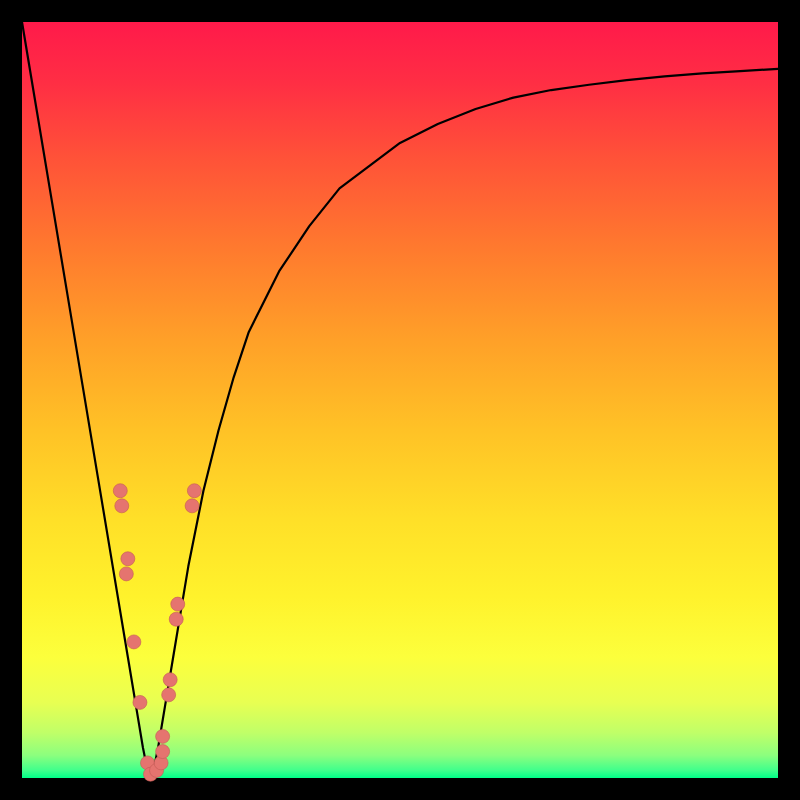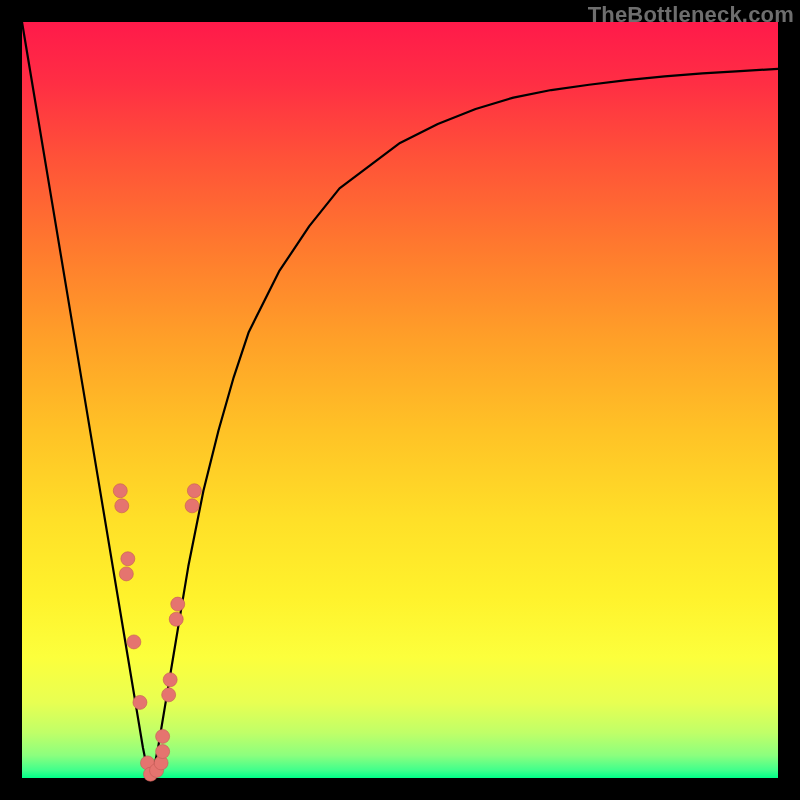--- a/index.html
+++ b/index.html
@@ -92,14 +92,13 @@
           <circle cx="140.62" cy="714.42" r="7" fill="#e5746f" stroke="#c25a55" stroke-width="0.6"></circle>
           <circle cx="146.66" cy="672.84" r="7" fill="#e5746f" stroke="#c25a55" stroke-width="0.6"></circle>
           <circle cx="148.18" cy="657.72" r="7" fill="#e5746f" stroke="#c25a55" stroke-width="0.6"></circle>
           <circle cx="154.22" cy="597.24" r="7" fill="#e5746f" stroke="#c25a55" stroke-width="0.6"></circle>
           <circle cx="155.74" cy="582.12" r="7" fill="#e5746f" stroke="#c25a55" stroke-width="0.6"></circle>
           <circle cx="170.10" cy="483.84" r="7" fill="#e5746f" stroke="#c25a55" stroke-width="0.6"></circle>
           <circle cx="172.37" cy="468.72" r="7" fill="#e5746f" stroke="#c25a55" stroke-width="0.6"></circle>
         </g>
     </svg>
   </div>
-  <div class="watermark">TheBottleneck.com</div>
 </div>
 
 </body></html>

